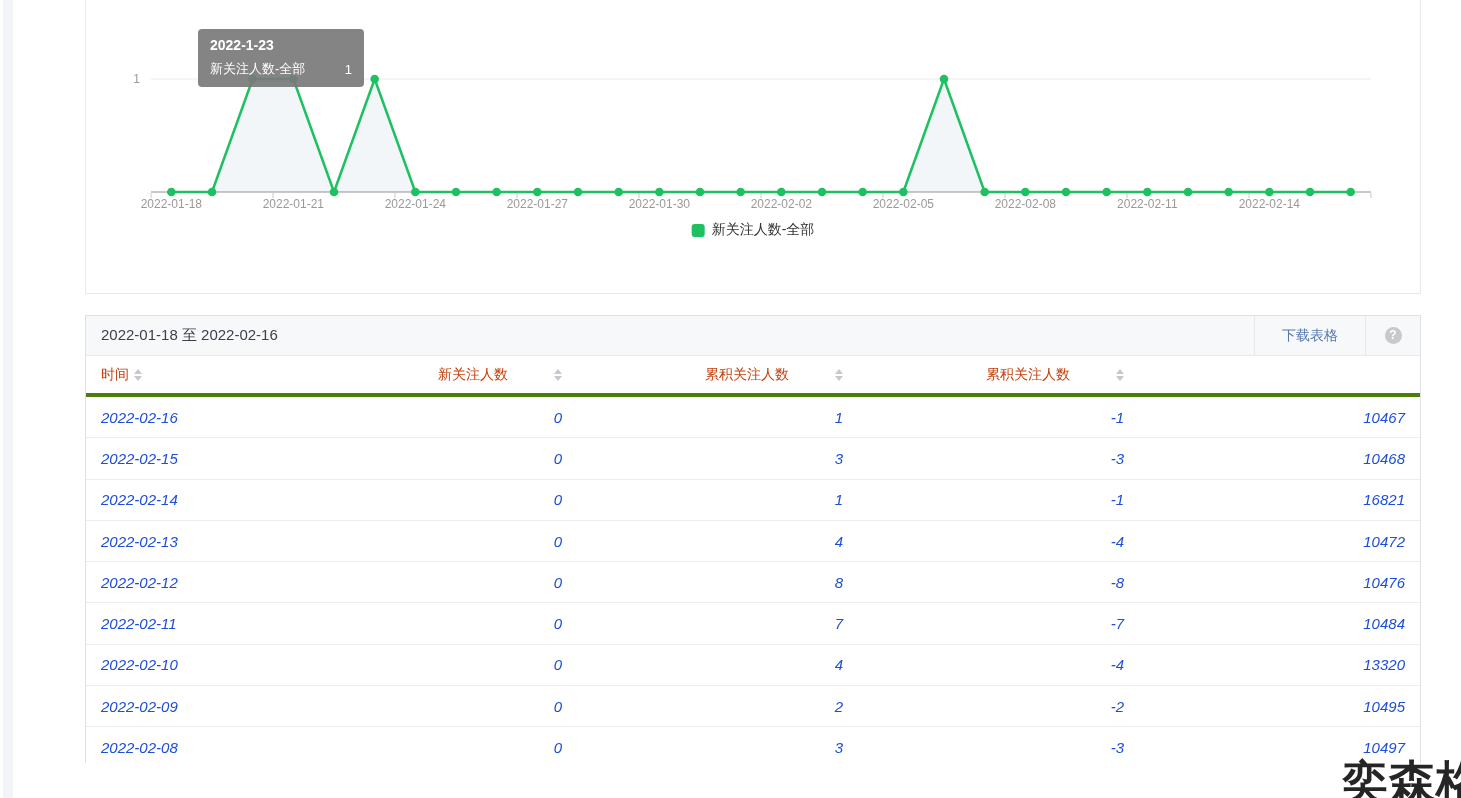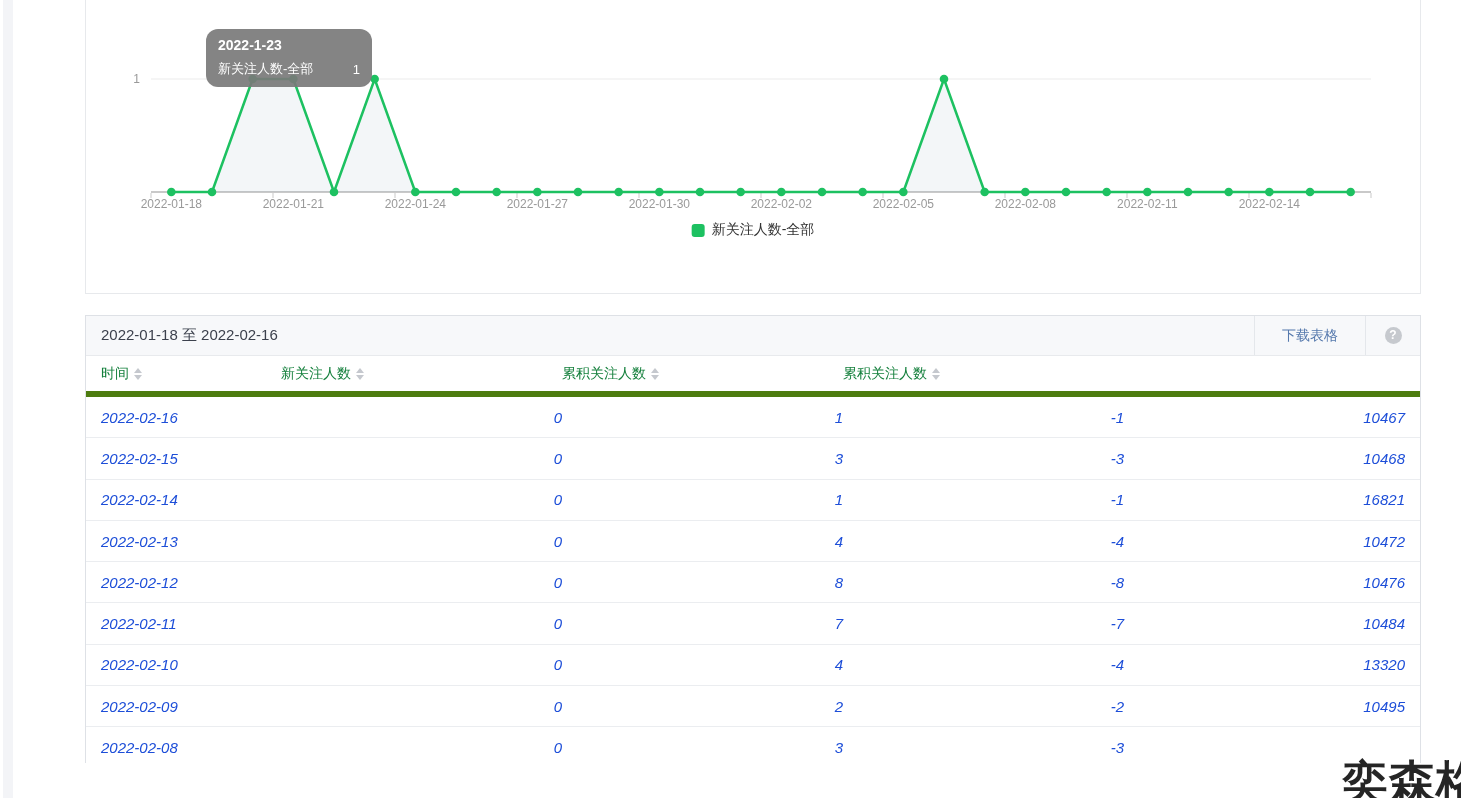--- a/index.html
+++ b/index.html
@@ -7,22 +7,22 @@
               font-family:"Liberation Sans","DejaVu Sans",sans-serif; position:relative; }
 
   .left-strip { position:absolute; left:3px; top:0; width:10px; height:798px; background:#f3f4f7; }
 
   
   .chart-card { position:absolute; left:85px; top:-4px; width:1336px; height:298px;
                 background:#fff; border:1px solid #e7e9ec; border-top:none; }
   .chart-wrap { position:absolute; left:0; top:4px; width:1334px; height:250px; }
   .chart-wrap svg { display:block; }
 
-  .tooltip { position:absolute; left:120px; top:33px; min-width:166px;
-             background:rgba(122,122,122,0.92); border-radius:12px; padding:8px 12px 9px;
+  .tooltip { position:absolute; left:112px; top:33px; min-width:166px;
+             background:rgba(122,122,122,0.92); border-radius:4px; padding:8px 12px 9px;
              color:#fff; z-index:5; }
   .tooltip-title { font-size:14px; font-weight:bold; margin-bottom:7px; }
   .tooltip-row { display:flex; align-items:center; font-size:13px; }
   .tooltip-val { margin-left:auto; padding-left:28px; }
 
   .legend { position:absolute; left:50%; transform:translateX(-50%); top:225px;
             display:flex; align-items:center; gap:7px; }
   .legend-marker { width:13px; height:13px; border-radius:3px; background:#1dc161; }
   .legend-label { font-size:14px; color:#333; }
 
@@ -36,23 +36,23 @@
                 font-size:15px; color:#3c414d; }
   .band-divider { width:1px; background:#e4e7eb; }
   .download-btn { width:110px; display:flex; align-items:center; justify-content:center;
                   font-size:14px; color:#5679ad; cursor:pointer; }
   .help-cell { width:54px; display:flex; align-items:center; justify-content:center; cursor:pointer; }
   .help-circle { width:17px; height:17px; border-radius:50%; background:#c6c9ce; color:#fff;
                  font-size:12px; font-weight:bold; line-height:17px; text-align:center; }
 
   .thead, .trow { display:grid; grid-template-columns:1fr 281px 281px 281px 281px;
                   align-items:center; padding:0 15px; }
-  .thead { height:41px; border-bottom:6px solid #4d7c0f; font-size:14px; color:#15803d; }
+  .thead { height:41px; border-bottom:4px solid #4d7c0f; font-size:14px; color:#c2410c; }
   .th { display:flex; align-items:center; }
-  .th.num { justify-content:flex-start; }
+  .th.num { justify-content:flex-end;gap:41px; }
   .sorter { display:inline-flex; flex-direction:column; gap:2px; margin-left:5px; }
   .sorter::before { content:''; width:0; height:0; border-left:4px solid transparent;
                     border-right:4px solid transparent; border-bottom:5px solid #c5c8ce; }
   .sorter::after  { content:''; width:0; height:0; border-left:4px solid transparent;
                     border-right:4px solid transparent; border-top:5px solid #c5c8ce; }
 
   .trow { height:41.3px; border-bottom:1px solid #ebedf0; font-size:15px; color:#1d4ed8;font-style:italic; }
   .cell.num { text-align:right; }
 
   .watermark { position:absolute; left:1342px; top:752px; font-size:46px; font-weight:700;
@@ -224,20 +224,21 @@
         <div class="cell num">0</div>
         <div class="cell num">2</div>
         <div class="cell num">-2</div>
         <div class="cell num">10495</div>
       </div>
       <div class="trow">
         <div class="cell">2022-02-08</div>
         <div class="cell num">0</div>
         <div class="cell num">3</div>
         <div class="cell num">-3</div>
+        <div class="cell num">10497</div>
       </div>
       <div class="trow">
         <div class="cell">2022-02-07</div>
         <div class="cell num">0</div>
         <div class="cell num">3</div>
         <div class="cell num">-3</div>
         <div class="cell num">10500</div>
       </div>
     </div>
 </div>

